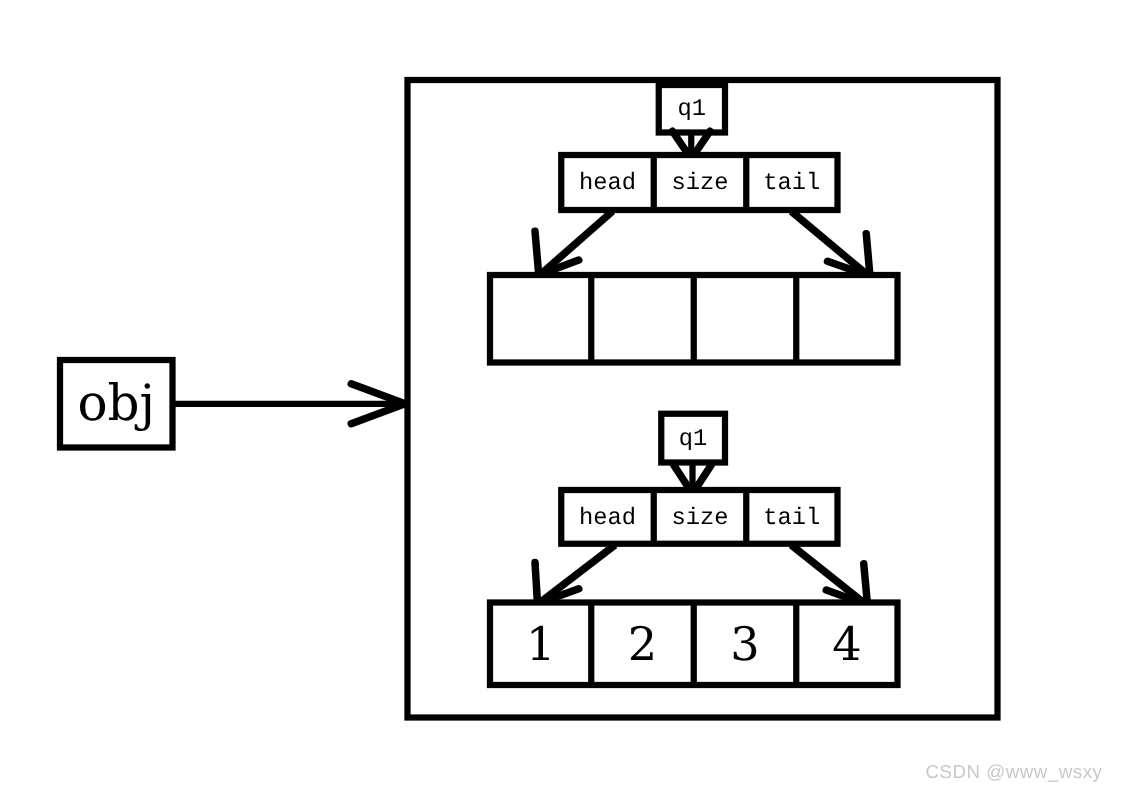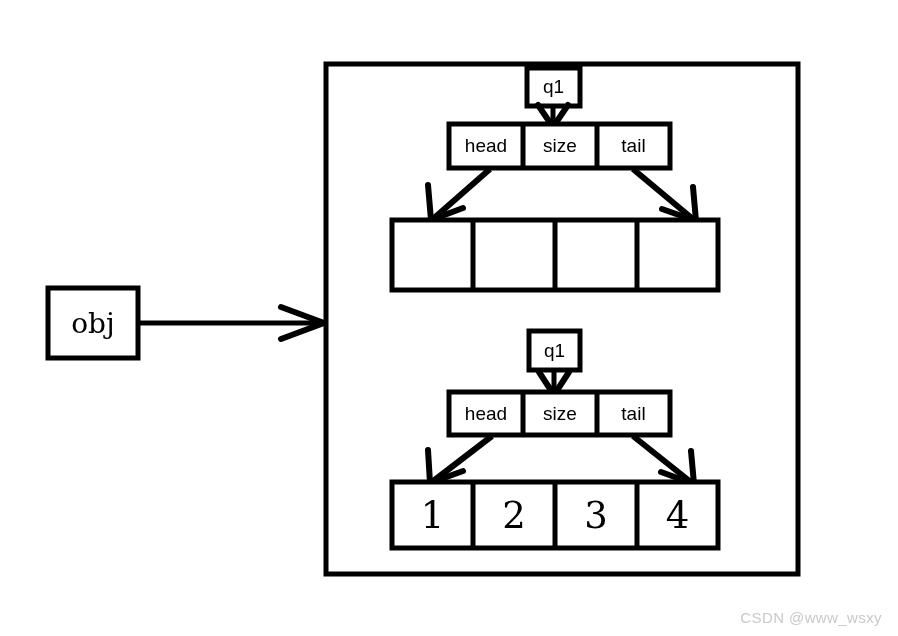--- a/index.html
+++ b/index.html
@@ -27,26 +27,26 @@
   .box-label {
     position: absolute;
     display: flex;
     align-items: center;
     justify-content: center;
     color: #000000;
     white-space: nowrap;
     pointer-events: none;
   }
   .label-mono {
-    font-family: Liberation Sans, sans-serif;
+    font-family: Liberation Mono, monospace;
     font-size: 19px;
   }
   .label-serif-lg {
     font-family: "DejaVu Serif", serif;
-    font-size: 28px;
+    font-size: 40px;
   }
   .label-serif-num {
     font-family: "DejaVu Serif", serif;
     font-size: 37px;
   }
   #watermark {
     position: absolute;
     right: 16px;
     bottom: 10px;
     font-family: "Liberation Sans", sans-serif;

